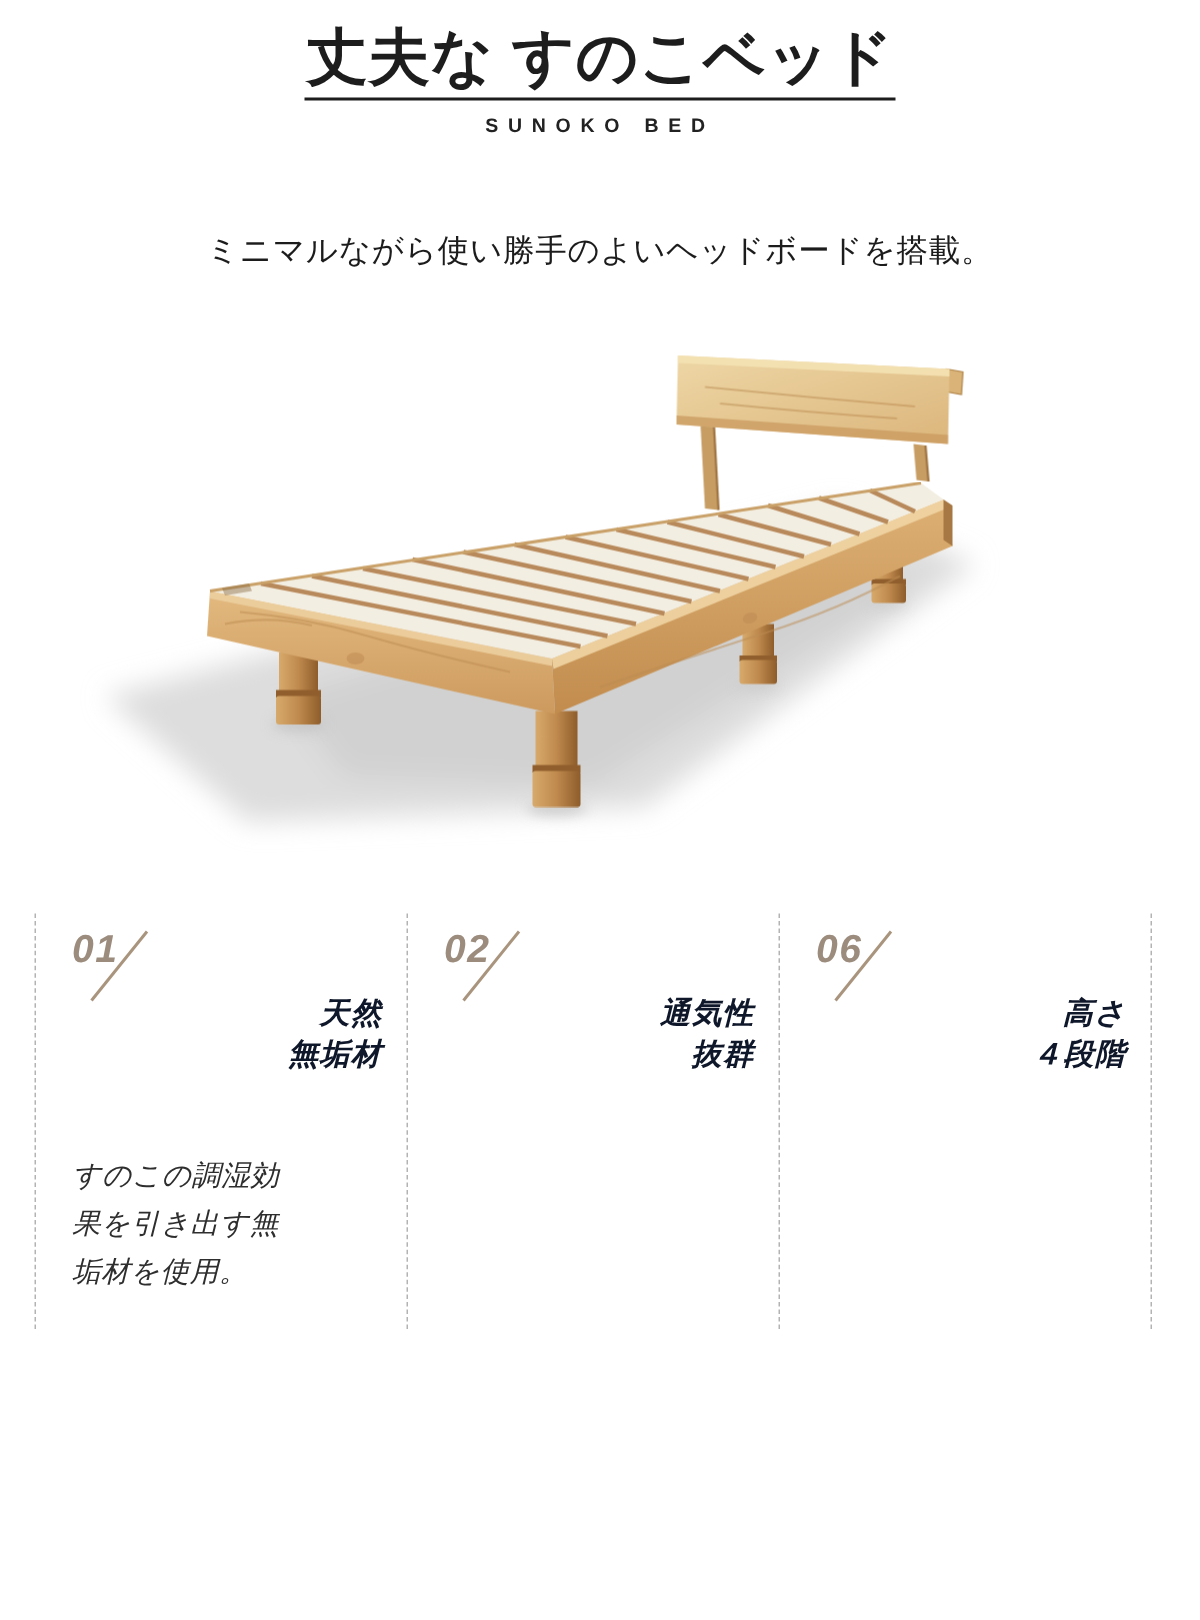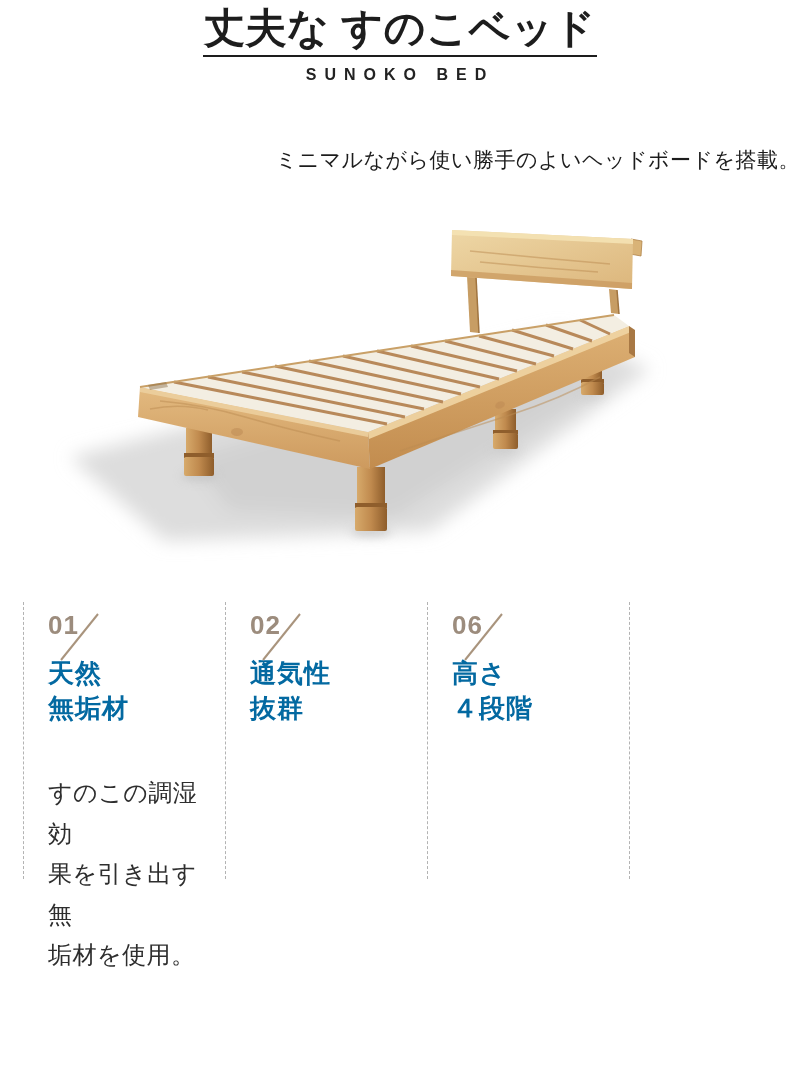--- a/index.html
+++ b/index.html
@@ -1,45 +1,45 @@
 <!DOCTYPE html>
 <html><head>
 <meta charset="utf-8">
 <style>
   html,body{margin:0;padding:0;}
   body{
     width:800px;height:1080px;background:#ffffff;overflow:hidden;
     font-family:"Liberation Sans","DejaVu Sans",sans-serif;color:#1d1d1d;
   }
   
-  .header{padding-top:6px;text-align:center;}
+  .header{padding-top:16px;text-align:center;}
   .title{margin:0;font-size:41px;font-weight:bold;letter-spacing:0.5px;line-height:1.1;color:#1d1d1d;}
   .rule{width:394px;margin:4px auto 9px;border-top:2px solid #1d1d1d;height:0;}
-  .subtitle{font-size:16px;font-weight:bold;letter-spacing:0.5em;color:#222;}
-  
-  .lead{margin-top:64px;text-align:right;font-family:"Liberation Serif","DejaVu Serif",serif;}
+  .subtitle{font-size:13px;font-weight:bold;letter-spacing:0.5em;color:#222;}
+  
+  .lead{margin-top:64px;text-align:center;font-family:"Liberation Serif","DejaVu Serif",serif;}
   .lead p{margin:0 0 41px;font-size:21px;line-height:1.15;letter-spacing:0.5px;color:#1c1c1c;}
   .lead p:last-child{margin-bottom:0;}
   
   .bed-figure{margin:27px 0 0;}
   .bed-figure svg{display:block;}
   .slat-gap{stroke:#b8895a;stroke-width:3;}
   .grain{stroke:#bb8c52;fill:none;opacity:.5;stroke-width:1.5;}
   
-  .features{display:flex;width:607px;margin:33px 0 0 23px;height:277px;
-    box-sizing:border-box;border-right:1px dashed #b3b3b3;}
+  .features{display:flex;width:745px;margin:33px 0 0 23px;height:277px;
+    box-sizing:border-box;border-right:1px dashed #b3b3b3;font-style:italic;}
   .feat{flex:1 1 0;border-left:1px dashed #b3b3b3;box-sizing:border-box;
     padding:9px 16px 0 24px;}
   .feat-head{position:relative;height:44px;}
   .num{font-size:26px;font-weight:bold;color:#9c8c7d;letter-spacing:1px;line-height:1.1;display:inline-block;}
   .slash{position:absolute;left:10px;top:0;width:42px;height:52px;pointer-events:none;}
   .slash line{stroke:#a9947d;stroke-width:2;}
-  .feat-title{margin:1px 0 0;text-align:left;font-size:26px;font-weight:bold;
-    color:#0369a1;line-height:1.35;letter-spacing:1px;white-space:pre-line;height:73px;}
-  .feat-desc{margin:44px 0 0;font-size:24px;line-height:1.69;color:#2e2e2e;
+  .feat-title{margin:1px 0 0;text-align:right;font-size:20px;font-weight:bold;
+    color:#0f172a;line-height:1.35;letter-spacing:1px;white-space:pre-line;height:73px;}
+  .feat-desc{margin:33px 0 0;font-size:19px;line-height:1.69;color:#2e2e2e;
     letter-spacing:0.5px;white-space:pre-line;}
 </style>
 </head>
 <body>
 
 <div class="header">
   <h1 class="title">丈夫な すのこベッド</h1>
   <div class="rule"></div>
   <div class="subtitle">SUNOKO BED</div>
 </div>

